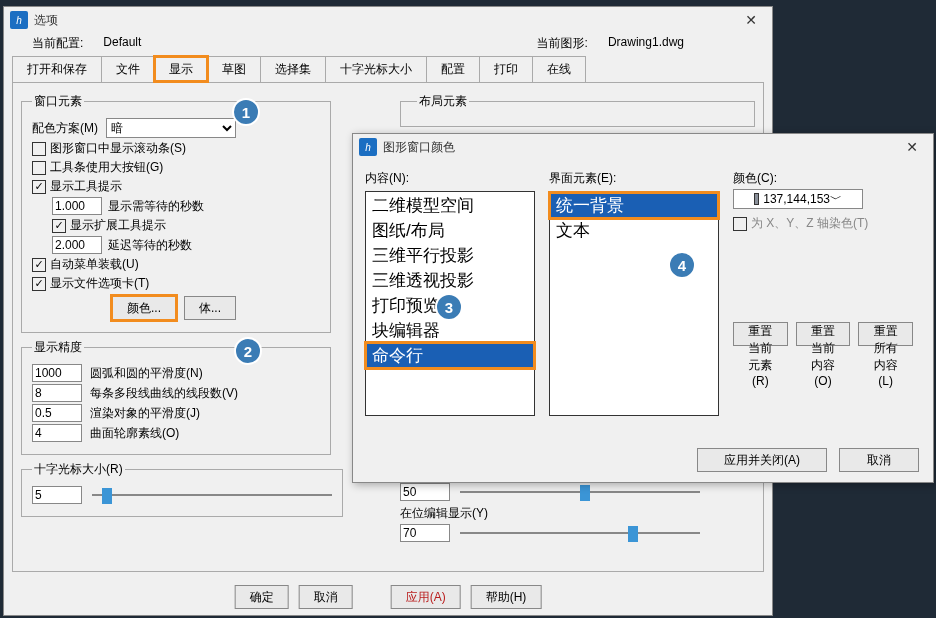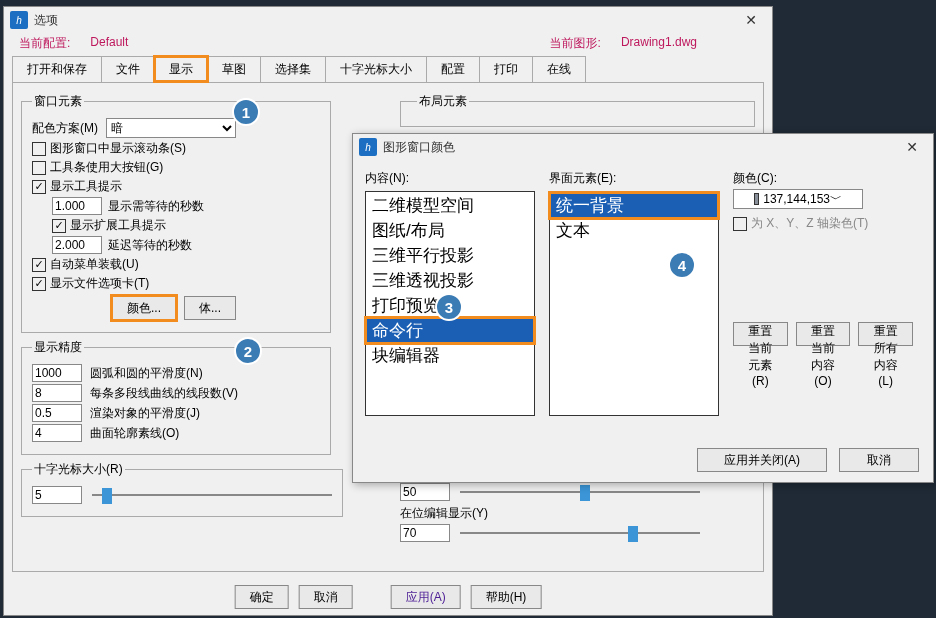--- a/index.html
+++ b/index.html
@@ -3,38 +3,38 @@
 <meta charset="utf-8">
 <style>
 * { box-sizing: border-box; font-family: "Microsoft YaHei", "SimSun", sans-serif; }
 body { margin: 0; padding: 0; width: 936px; height: 618px; background: #1f2a36; position: relative; overflow: hidden; }
 .win { position: absolute; background: #f0f0f0; border: 1px solid #888; }
 .titlebar { height: 26px; background: #f0f0f0; display: flex; align-items: center; padding: 0 6px; font-size: 12px; }
 .titlebar .iconbox { width: 18px; height: 18px; background: #1b6ec2; color: white; display: flex; align-items: center; justify-content: center; font-size: 10px; font-style: italic; margin-right: 6px; border-radius: 2px; }
 .titlebar .ttl { flex: 1; color: #333; }
 .closebtn { width: 30px; height: 20px; display: flex; align-items: center; justify-content: center; font-size: 14px; color: #333; cursor: pointer; }
 .win1 { left: 3px; top: 6px; width: 770px; height: 610px; }
-.inforow { display: flex; font-size: 12px; padding: 2px 15px 4px; color: #be185d; }
+.inforow { display: flex; font-size: 12px; padding: 2px 28px 4px; color: #000000; }
 .inforow .lab { margin-right: 20px; }
 .inforow .val { margin-right: 60px; }
 .tabbar { display: flex; font-size: 12px; padding: 0 8px; }
 .tab { padding: 4px 14px 4px; border: 1px solid #aaa; border-bottom: none; background: #f0f0f0; margin-right: -1px; cursor: pointer; }
 .tab.active { background: #f0f0f0; position: relative; z-index: 2; }
 .tab.hl { outline: 3px solid #f28c1e; outline-offset: -2px; }
 .body1 { border: 1px solid #aaa; margin: 0 8px 6px; padding: 8px; height: 490px; position: relative; background: #f0f0f0; }
 fieldset { border: 1px solid #aaa; font-size: 12px; margin: 2px 0 6px; padding: 6px 10px 10px; }
 legend { font-size: 12px; padding: 0 2px; margin-top: 16px; }
 .row { display: flex; align-items: center; font-size: 12px; margin: 2px 0; }
 .cb { width: 14px; height: 14px; border: 1px solid #333; margin-right: 4px; display: inline-flex; align-items: center; justify-content: center; }
 .cb.checked::after { content: "✓"; font-size: 11px; line-height: 1; }
 input.txt { border: 1px solid #888; font-size: 12px; width: 50px; height: 18px; padding: 0 2px; background: white; }
 select.sel { border: 1px solid #888; font-size: 12px; height: 20px; background: white; width: 130px; }
 .btn { border: 1px solid #888; background: #e9e9e9; font-size: 12px; height: 24px; padding: 0 14px; cursor: pointer; }
 .btn.hl { outline: 3px solid #f28c1e; outline-offset: -1px; }
-.btn.dis { color: #4c1d95; margin-left: 28px; }
+.btn.dis { color: #b91c1c; margin-left: 28px; }
 .leftcol { width: 310px; float: left; }
 .rightcol { width: 355px; float: right; }
 .btnrow { position: absolute; bottom: 6px; left: 50%; transform: translateX(-50%); display: flex; gap: 10px; }
 .numbadge { position: absolute; width: 28px; height: 28px; border-radius: 14px; background: #3b7cb5; color: white; display: flex; align-items: center; justify-content: center; font-size: 15px; font-weight: bold; border: 2px solid #fff; z-index: 100; }
 .slider { position: relative; height: 18px; width: 240px; }
 .slider .track { position: absolute; top: 8px; left: 0; right: 0; height: 2px; background: #888; }
 .slider .thumb { position: absolute; top: 2px; width: 10px; height: 16px; background: #3b95d6; }
 .win2 { left: 352px; top: 133px; width: 582px; height: 350px; z-index: 50; box-shadow: 2px 2px 8px rgba(0,0,0,0.3); }
 .win2 .body2 { padding: 10px 12px; font-size: 12px; position: relative; height: 322px; }
 .col2 { float: left; margin-right: 14px; }
@@ -197,22 +197,22 @@
   </div>
   <div class="body2">
     <div class="col2">
       <span class="lbl">内容(N):</span>
       <div class="listbox">
         <div class="itm">二维模型空间</div>
         <div class="itm">图纸/布局</div>
         <div class="itm">三维平行投影</div>
         <div class="itm">三维透视投影</div>
         <div class="itm">打印预览</div>
+        <div class="itm">块编辑器</div>
         <div class="itm sel hl">命令行</div>
-        <div class="itm">块编辑器</div>
       </div>
     </div>
     <div class="col2">
       <span class="lbl">界面元素(E):</span>
       <div class="listbox">
         <div class="itm sel hl">统一背景</div>
         <div class="itm">文本</div>
       </div>
     </div>
     <div class="rcol2">

